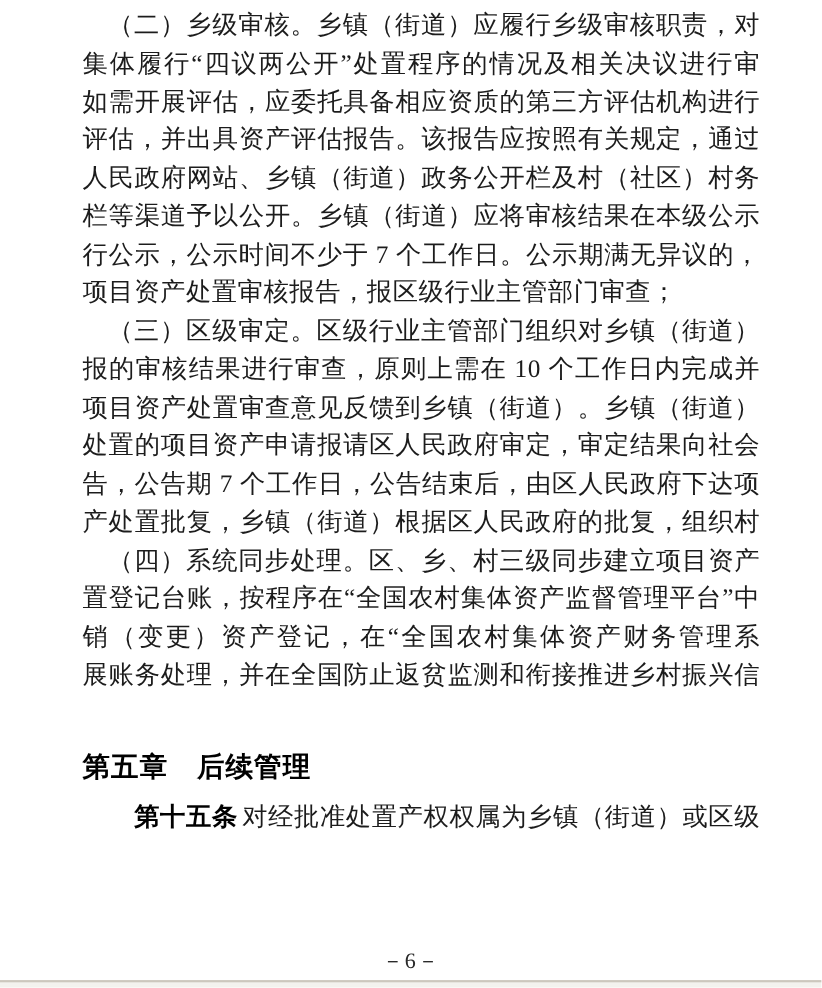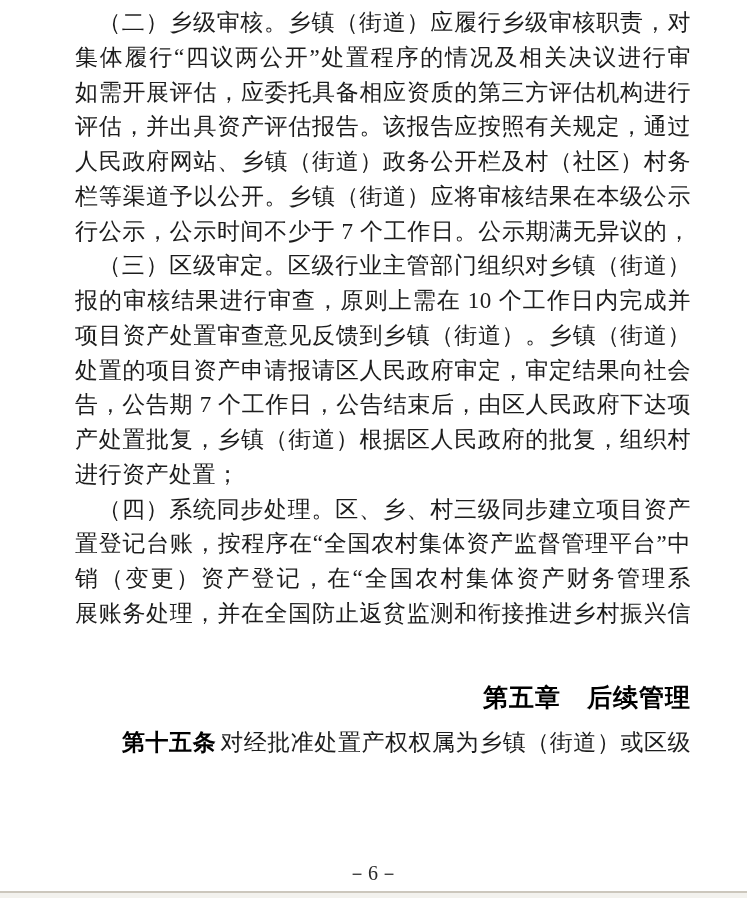--- a/index.html
+++ b/index.html
@@ -29,21 +29,21 @@
     letter-spacing: 0.5px;
   }
   .line.first { padding-left: 23px; }
   .line.last { text-align-last: left; }
   .chapter-heading {
     margin-top: 48px;
     font-family: "Liberation Sans", "DejaVu Sans", sans-serif;
     font-weight: 700;
     font-size: 25px;
     line-height: 35px;
-    text-align: right;
+    text-align: left;
     color: #000000;
     letter-spacing: 1px;
   }
   .article-line {
     margin-top: 10px;
     padding-left: 47px;
     font-size: 23px;
     line-height: 35px;
     height: 35px;
     overflow: hidden;
@@ -84,29 +84,29 @@
   <div class="text-block">
     <div>
         <div class="para">
           <div class="line first">（二）乡级审核。乡镇（街道）应履行乡级审核职责，对村</div>
           <div class="line">集体履行“四议两公开”处置程序的情况及相关决议进行审核。</div>
           <div class="line">如需开展评估，应委托具备相应资质的第三方评估机构进行专业</div>
           <div class="line">评估，并出具资产评估报告。该报告应按照有关规定，通过区级</div>
           <div class="line">人民政府网站、乡镇（街道）政务公开栏及村（社区）村务公开</div>
           <div class="line">栏等渠道予以公开。乡镇（街道）应将审核结果在本级公示栏进</div>
           <div class="line">行公示，公示时间不少于 7 个工作日。公示期满无异议的，形成</div>
+          <div class="line last">项目资产处置审核报告，报区级行业主管部门审查；</div>
         </div>
         <div class="para">
           <div class="line first">（三）区级审定。区级行业主管部门组织对乡镇（街道）上</div>
           <div class="line">报的审核结果进行审查，原则上需在 10 个工作日内完成并形成</div>
           <div class="line">项目资产处置审查意见反馈到乡镇（街道）。乡镇（街道）将拟</div>
           <div class="line">处置的项目资产申请报请区人民政府审定，审定结果向社会公</div>
           <div class="line">告，公告期 7 个工作日，公告结束后，由区人民政府下达项目资</div>
           <div class="line">产处置批复，乡镇（街道）根据区人民政府的批复，组织村集体</div>
-          <div class="line last">进行资产处置；</div>
         </div>
         <div class="para">
           <div class="line first">（四）系统同步处理。区、乡、村三级同步建立项目资产处</div>
           <div class="line">置登记台账，按程序在“全国农村集体资产监督管理平台”中注</div>
           <div class="line">销（变更）资产登记，在“全国农村集体资产财务管理系统”开</div>
           <div class="line">展账务处理，并在全国防止返贫监测和衔接推进乡村振兴信息系</div>
         </div>
       </div>
     <div class="chapter-heading">第五章　后续管理</div>
     <div class="article-line">

